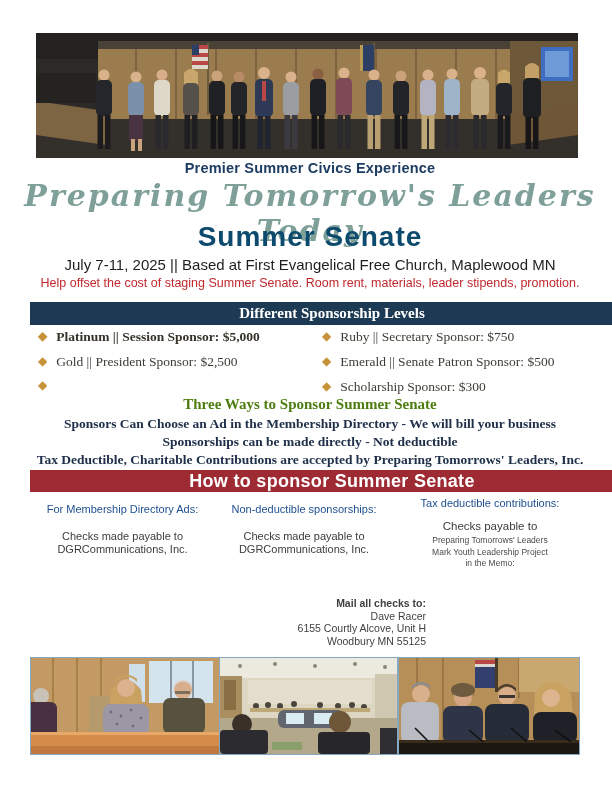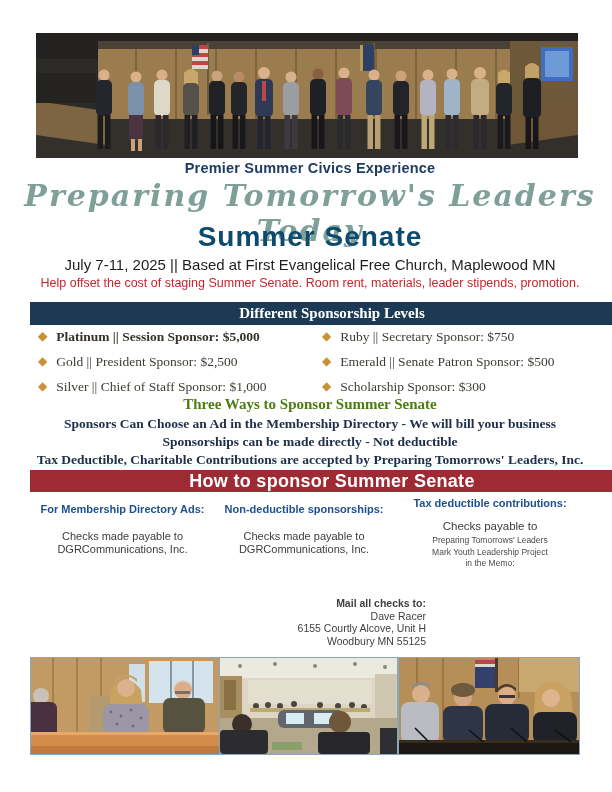--- a/index.html
+++ b/index.html
@@ -34,21 +34,21 @@
   .diamond{color:#c8923a;font-size:12px;margin-right:9px;position:relative;top:-1px;}
 
   
   .three-heading{top:396px;font-family:"Liberation Serif",serif;font-weight:bold;
                  font-size:15px;color:#4d7c0f;}
   .three-lines{top:415px;font-family:"Liberation Serif",serif;font-weight:bold;
                font-size:13.5px;color:#20304a;line-height:18px;}
 
   
   .howto-col{position:absolute;}
-  .howto-head{font-size:11px;font-weight:bold;color:#1e4f8f;text-align:center;}
+  .howto-head{font-size:11px;font-weight:normal;color:#1e4f8f;text-align:center;}
   .howto-body{margin-top:15px;font-size:11px;color:#3c3c3c;text-align:center;line-height:13px;}
   .col3-pay{margin-top:11px;font-size:11.5px;color:#3c3c3c;text-align:center;}
   .col3-small{margin-top:3px;font-size:8.5px;color:#4a4a4a;text-align:center;line-height:11.5px;}
 
   
   .mail{top:597px;left:186px;width:240px;position:absolute;text-align:right;
         font-size:10.5px;color:#3f3f3f;line-height:12.5px;}
   .mail .head{font-weight:bold;}
 
   
@@ -223,21 +223,20 @@
       <div class="sp-item bold">
         <span class="diamond">◆</span>
         <span>Platinum || Session Sponsor: $5,000</span>
       </div>
       <div class="sp-item">
         <span class="diamond">◆</span>
         <span>Gold || President Sponsor: $2,500</span>
       </div>
       <div class="sp-item">
         <span class="diamond">◆</span>
-        <span>Silver || Chief of Staff Sponsor: $1,000</span>
       </div>
     </div>
     <div class="sp-col right">
       <div class="sp-item">
         <span class="diamond">◆</span>
         <span>Ruby || Secretary Sponsor: $750</span>
       </div>
       <div class="sp-item">
         <span class="diamond">◆</span>
         <span>Emerald || Senate Patron Sponsor: $500</span>

